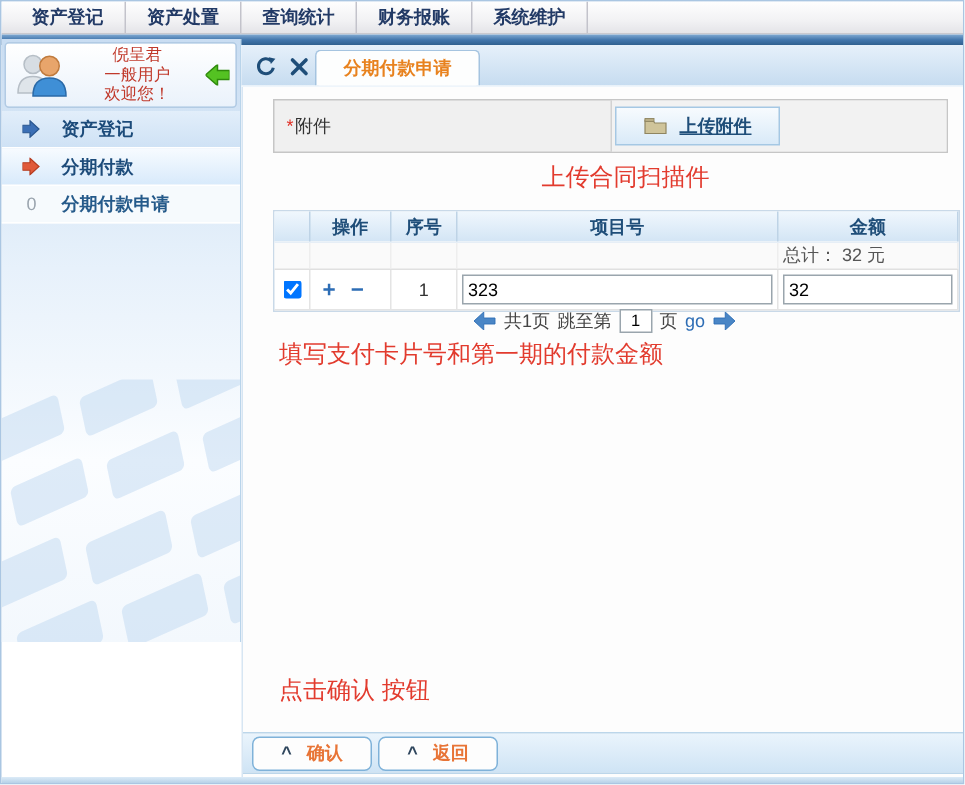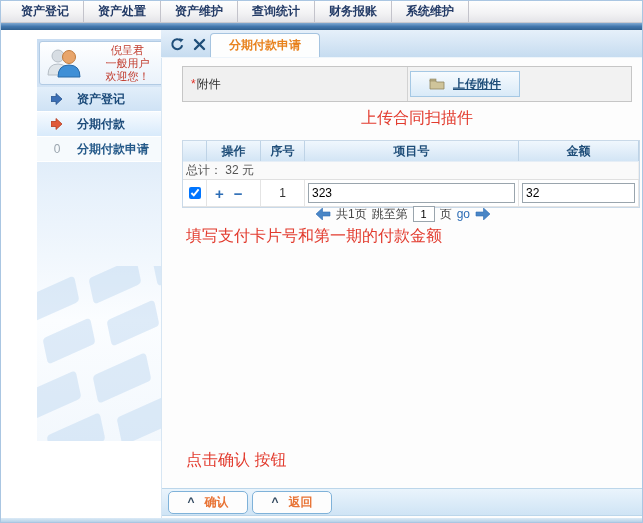--- a/index.html
+++ b/index.html
@@ -10,23 +10,23 @@
   
   .topbar { position:absolute; left:0; top:0; width:643px; height:22px;
     background:linear-gradient(180deg,#fefefe 0%,#f2f2f4 60%,#e4e4e8 100%);
     border-bottom:1px solid #c9c9cf; display:flex; align-items:stretch; padding-left:6px; }
   .topbar-item { display:flex; align-items:center; padding:0 14px; font-weight:bold; color:#223a66;
     border-right:1px solid #c3c3cb; cursor:pointer; }
   .topstrip { position:absolute; left:0; top:22px; width:643px; height:7px;
     background:linear-gradient(180deg,#7fa9d2 0%,#4377ad 50%,#30608f 100%); }
 
   
-  .sidebar { position:absolute; left:0; top:38px; width:160px; height:402px;
+  .sidebar { position:absolute; left:0; top:25px; width:160px; height:402px;
     background:linear-gradient(180deg,#c9ddf2 0%,#e7f1fb 38%,#fbfdff 70%,#f3f8fd 100%);
-    border-right:1px solid #b9d4ea; overflow:hidden;margin-left:36px; }
+    border-right:1px solid #b9d4ea; overflow:hidden; }
   .userbox { position:absolute; left:2px; top:2px; width:155px; height:44px;
     background:linear-gradient(180deg,#ffffff 0%,#eaf2fb 100%);
     border:1px solid #b2cbe4; border-radius:3px; display:flex; align-items:center; }
   .avatar { width:36px; height:32px; margin-left:6px; flex:0 0 auto; }
   .usertext { flex:1; text-align:center; color:#c0392b; font-size:11px; line-height:13px; }
   .collapse-arrow { width:16px; height:14px; margin-right:4px; cursor:pointer; flex:0 0 auto; }
 
   .navlist { position:absolute; left:0; top:48px; width:160px; }
   .nav-item { height:25px; display:flex; align-items:center; border-bottom:1px solid #ffffff; cursor:pointer; }
   .nav-item .nav-icon { width:12px; height:12px; margin-left:14px; flex:0 0 auto; }
@@ -73,21 +73,21 @@
   .grid { position:absolute; left:20px; top:82px; width:458px; border:1px solid #c9d9e8; background:#fff; }
   .trow { display:flex; align-items:stretch; }
   .thead { height:20px; background:linear-gradient(180deg,#f0f7fd 0%,#d3e5f5 100%); }
   .thead .cell { font-weight:bold; color:#1f4e79; justify-content:center; border-right:1px solid #bed3e6; }
   .cell { display:flex; align-items:center; padding:0 3px; overflow:hidden; }
   .c0 { width:24px; justify-content:center; }
   .c1 { width:54px; }
   .c2 { width:44px; justify-content:center; }
   .c3 { width:214px; }
   .c4 { flex:1; }
-  .tsummary { height:19px; background:#fafafa; border-bottom:1px solid #e0e0e0; border-top:1px solid #e6eef6;flex-direction:column;}
+  .tsummary { height:19px; background:#fafafa; border-bottom:1px solid #e0e0e0; border-top:1px solid #e6eef6;}
   .tsummary .cell { border-right:1px solid #eee; color:#555; }
   .tbody-row { height:27px; border-bottom:1px solid #e4e4e4; }
   .tbody-row .cell { border-right:1px solid #e4e4e4; }
   .op-btn { color:#2d6db5; font-weight:bold; font-size:15px; cursor:pointer; padding:0 5px; }
   .grid input[type=text] { width:100%; height:20px; border:1px solid #9aa5ad; font-size:12px; padding:0 3px;
     font-family:"Liberation Sans","DejaVu Sans",sans-serif; }
   .grid input[type=checkbox] { width:12px; height:12px; }
 
   
   .pager { position:absolute; left:0; top:147px; width:100%; height:18px; display:flex;
@@ -111,21 +111,20 @@
     background:linear-gradient(180deg,#dcebf7 0%,#b7d2e8 100%); }
 </style>
 </head>
 <body>
 
 <div id="app">
 
   <div class="topbar">
     <div class="topbar-item">资产登记</div>
     <div class="topbar-item">资产处置</div>
-    <div class="topbar-item">资产维护</div>
     <div class="topbar-item">查询统计</div>
     <div class="topbar-item">财务报账</div>
     <div class="topbar-item">系统维护</div>
   </div>
   <div class="topstrip"></div>
 
   <div class="sidebar">
     <div class="userbox">
       <svg class="avatar" viewBox="0 0 36 32">
         <circle cx="12" cy="9" r="6" fill="#d7dde3" stroke="#b6bec6"></circle>

